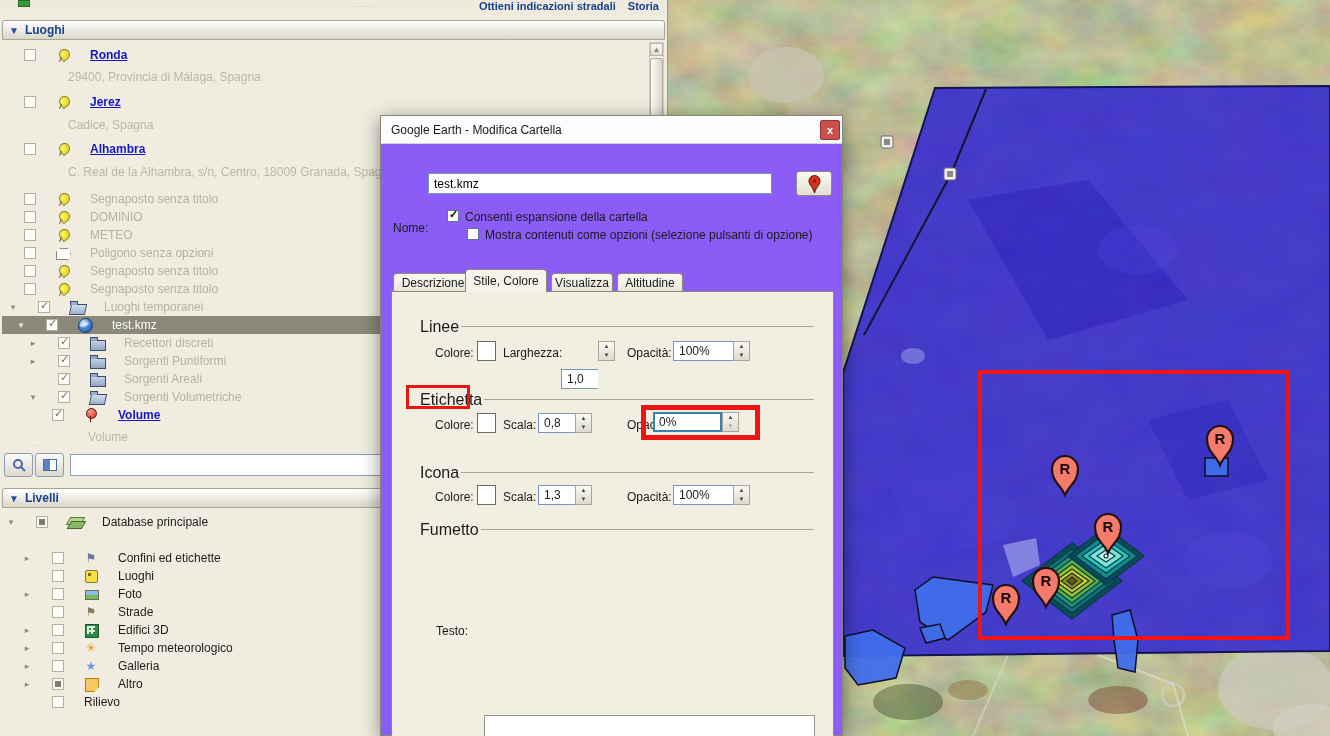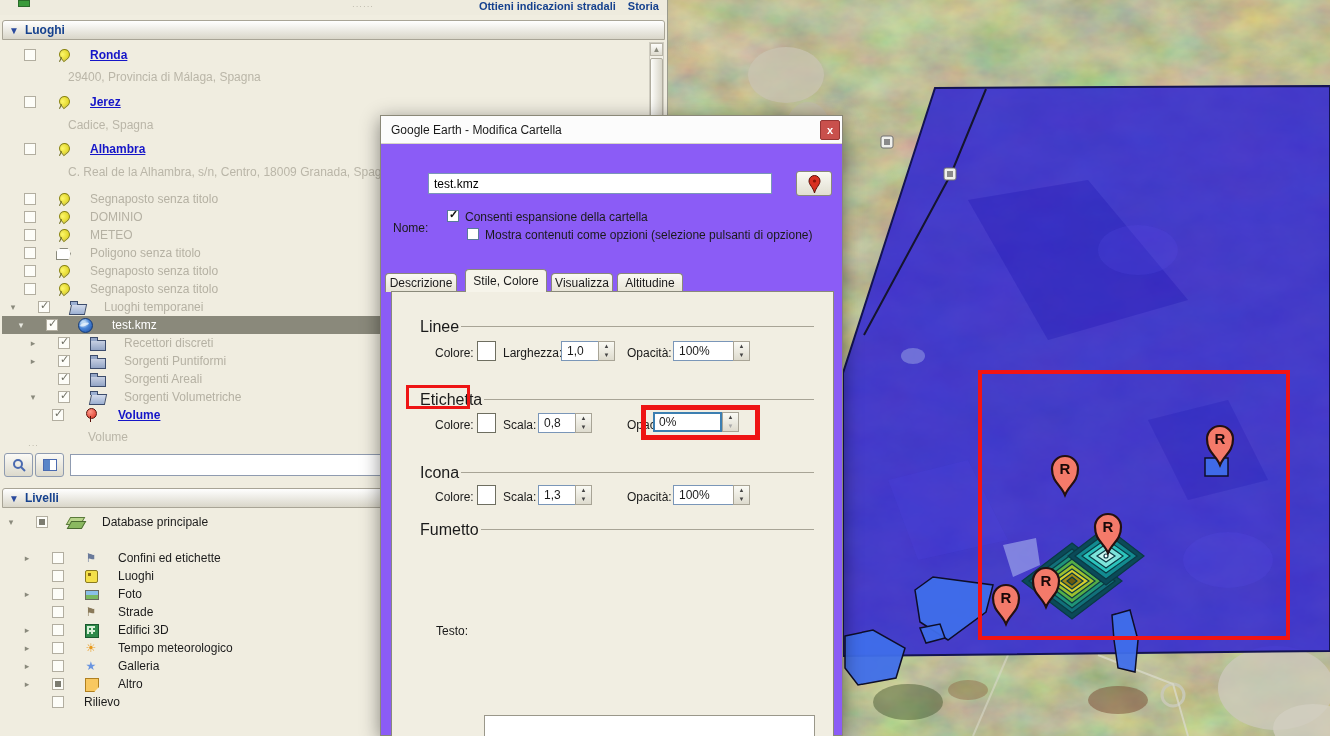--- a/index.html
+++ b/index.html
@@ -266,21 +266,21 @@
       <span class="lbl gray">DOMINIO</span>
     </div>
     <div class="trow" style="top:186px; padding-left:22px;">
       <span class="cb"></span>
         <span class="ico ico-pin"></span>
       <span class="lbl gray">METEO</span>
     </div>
     <div class="trow" style="top:204px; padding-left:22px;">
       <span class="cb"></span>
         <span class="ico ico-poly"></span>
-      <span class="lbl gray">Poligono senza titolo</span>
+      <span class="lbl gray">Poligono senza opzioni</span>
     </div>
     <div class="trow" style="top:222px; padding-left:22px;">
       <span class="cb"></span>
         <span class="ico ico-pin"></span>
       <span class="lbl gray">Segnaposto senza titolo</span>
     </div>
     <div class="trow" style="top:240px; padding-left:22px;">
       <span class="cb"></span>
         <span class="ico ico-pin"></span>
       <span class="lbl gray">Segnaposto senza titolo</span>
@@ -436,34 +436,34 @@
       <path d="M6.5,18 C5,12 1,10 1,6 A5.5,5.5 0 1 1 12,6 C12,10 8,12 6.5,18 Z" fill="#d83020" stroke="#5a1008"></path>
       <circle cx="6.5" cy="6" r="1.6" fill="#8a1408"></circle>
     </svg>
   </div>
 
   <span class="dcb checked" style="left:66px; top:94px;"></span>
   <span class="dlg-label" style="left:84px; top:94px;">Consenti espansione della cartella</span>
   <span class="dcb" style="left:86px; top:112px;"></span>
   <span class="dlg-label" style="left:104px; top:112px;">Mostra contenuti come opzioni (selezione pulsanti di opzione)</span>
 
-  <div class="tab" style="left:4px; width:72px;">Descrizione</div>
+  <div class="tab" style="left:12px; width:80px;">Descrizione</div>
   <div class="tab active" style="left:84px; width:82px;">Stile, Colore</div>
   <div class="tab" style="left:170px; width:62px;">Visualizza</div>
   <div class="tab" style="left:236px; width:66px;">Altitudine</div>
 
   <div id="tab-panel">
 
     <span class="grp-label" style="left:28px; top:26px;">Linee</span>
     <div class="grp-line" style="left:62px; top:34px; width:360px;"></div>
     <span class="dlg-label" style="left:43px; top:54px;">Colore:</span>
     <div class="swatch" style="left:85px; top:49px;"></div>
     <span class="dlg-label" style="left:111px; top:54px;">Larghezza:</span>
     <div class="spin" style="left:169px; top:49px;">
-      <div class="field" style="width:37px;">1,0</div>
+      <div class="field" style="width:37px;margin-top:28px;">1,0</div>
       <div class="btns">
           <div>▲</div>
           <div>▼</div>
         </div>
     </div>
     <span class="dlg-label" style="left:235px; top:54px;">Opacità:</span>
     <div class="spin" style="left:281px; top:49px;">
       <div class="field" style="width:60px;">100%</div>
       <div class="btns">
           <div>▲</div>

